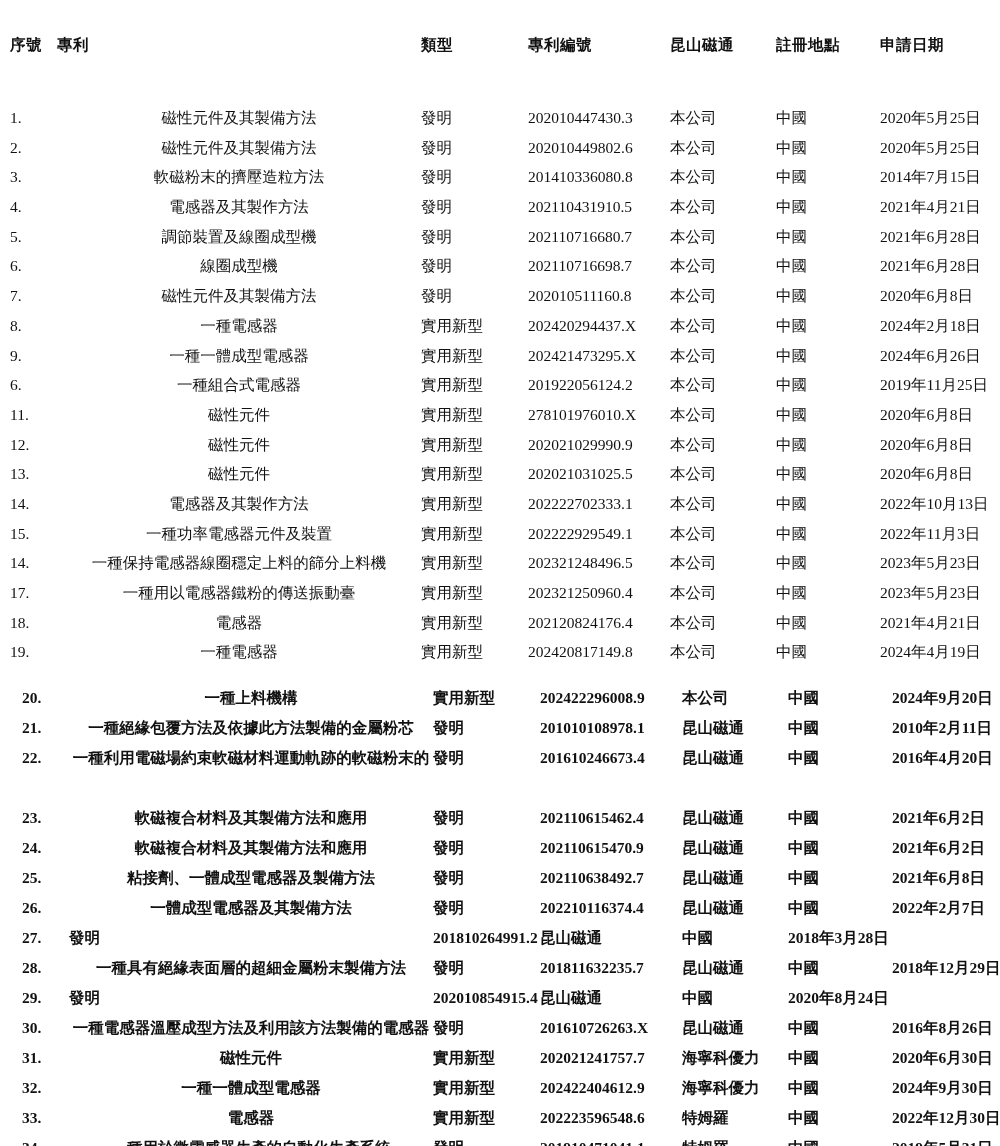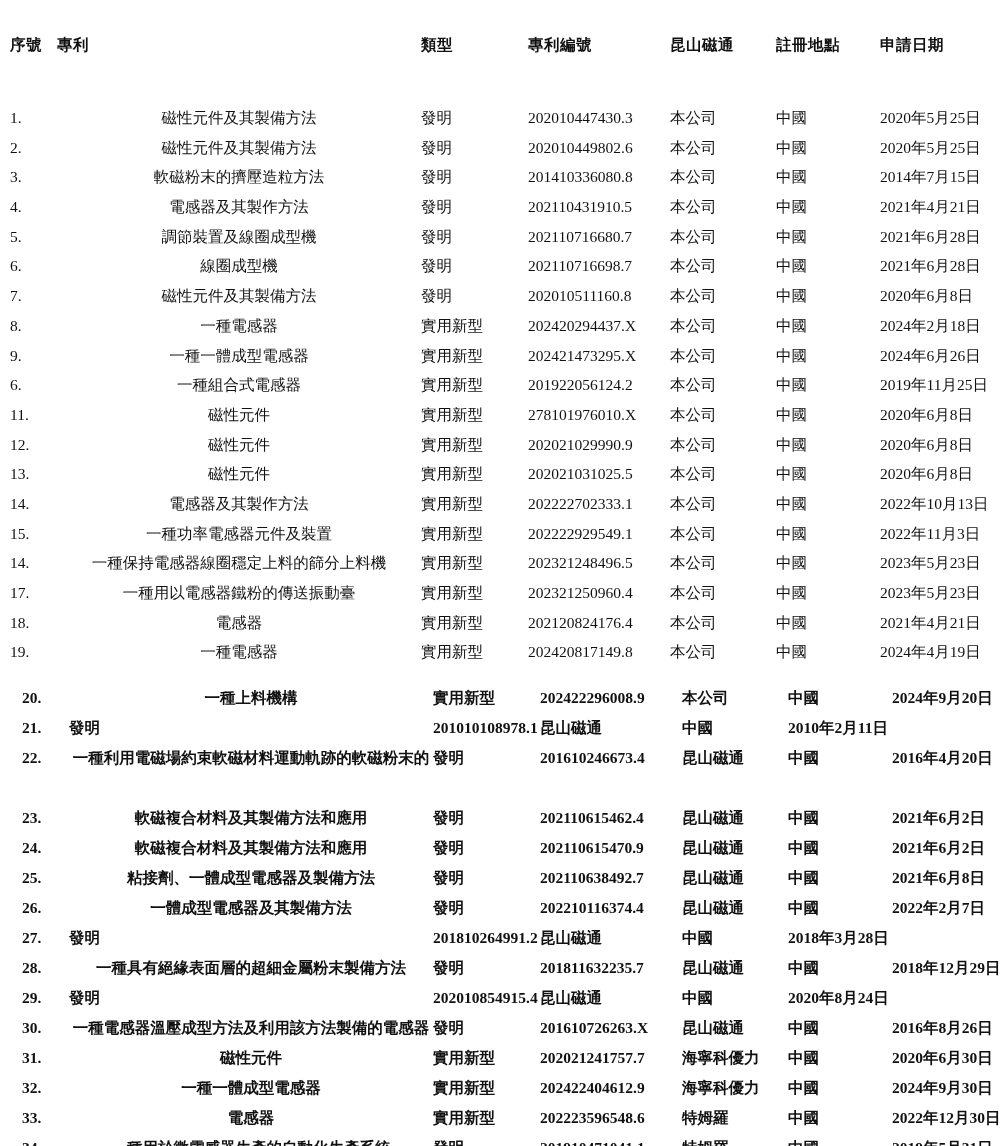--- a/index.html
+++ b/index.html
@@ -303,20 +303,24 @@
       </div>
       <div class="c type">實用新型</div>
       <div class="c number">202422296008.9</div>
       <div class="c owner">本公司</div>
       <div class="c location">中國</div>
       <div class="c date">2024年9月20日</div>
     </div>
 
     <div class="trow">
       <div class="c serial">21.</div>
+      <div class="c patent">
+        <div class="l1">一種絕緣包覆方法及依據此方法製備的金屬粉芯</div>
+
+      </div>
       <div class="c type">發明</div>
       <div class="c number">201010108978.1</div>
       <div class="c owner">昆山磁通</div>
       <div class="c location">中國</div>
       <div class="c date">2010年2月11日</div>
     </div>
 
     <div class="trow two-line">
       <div class="c serial">22.</div>
       <div class="c patent">

